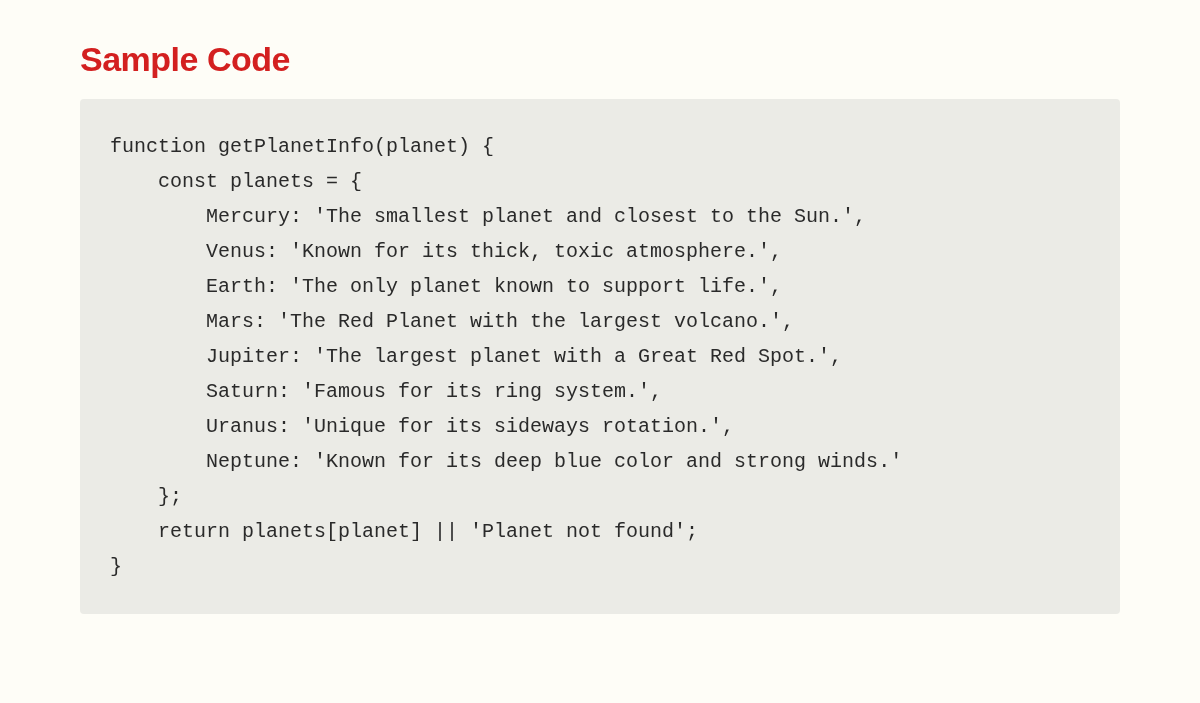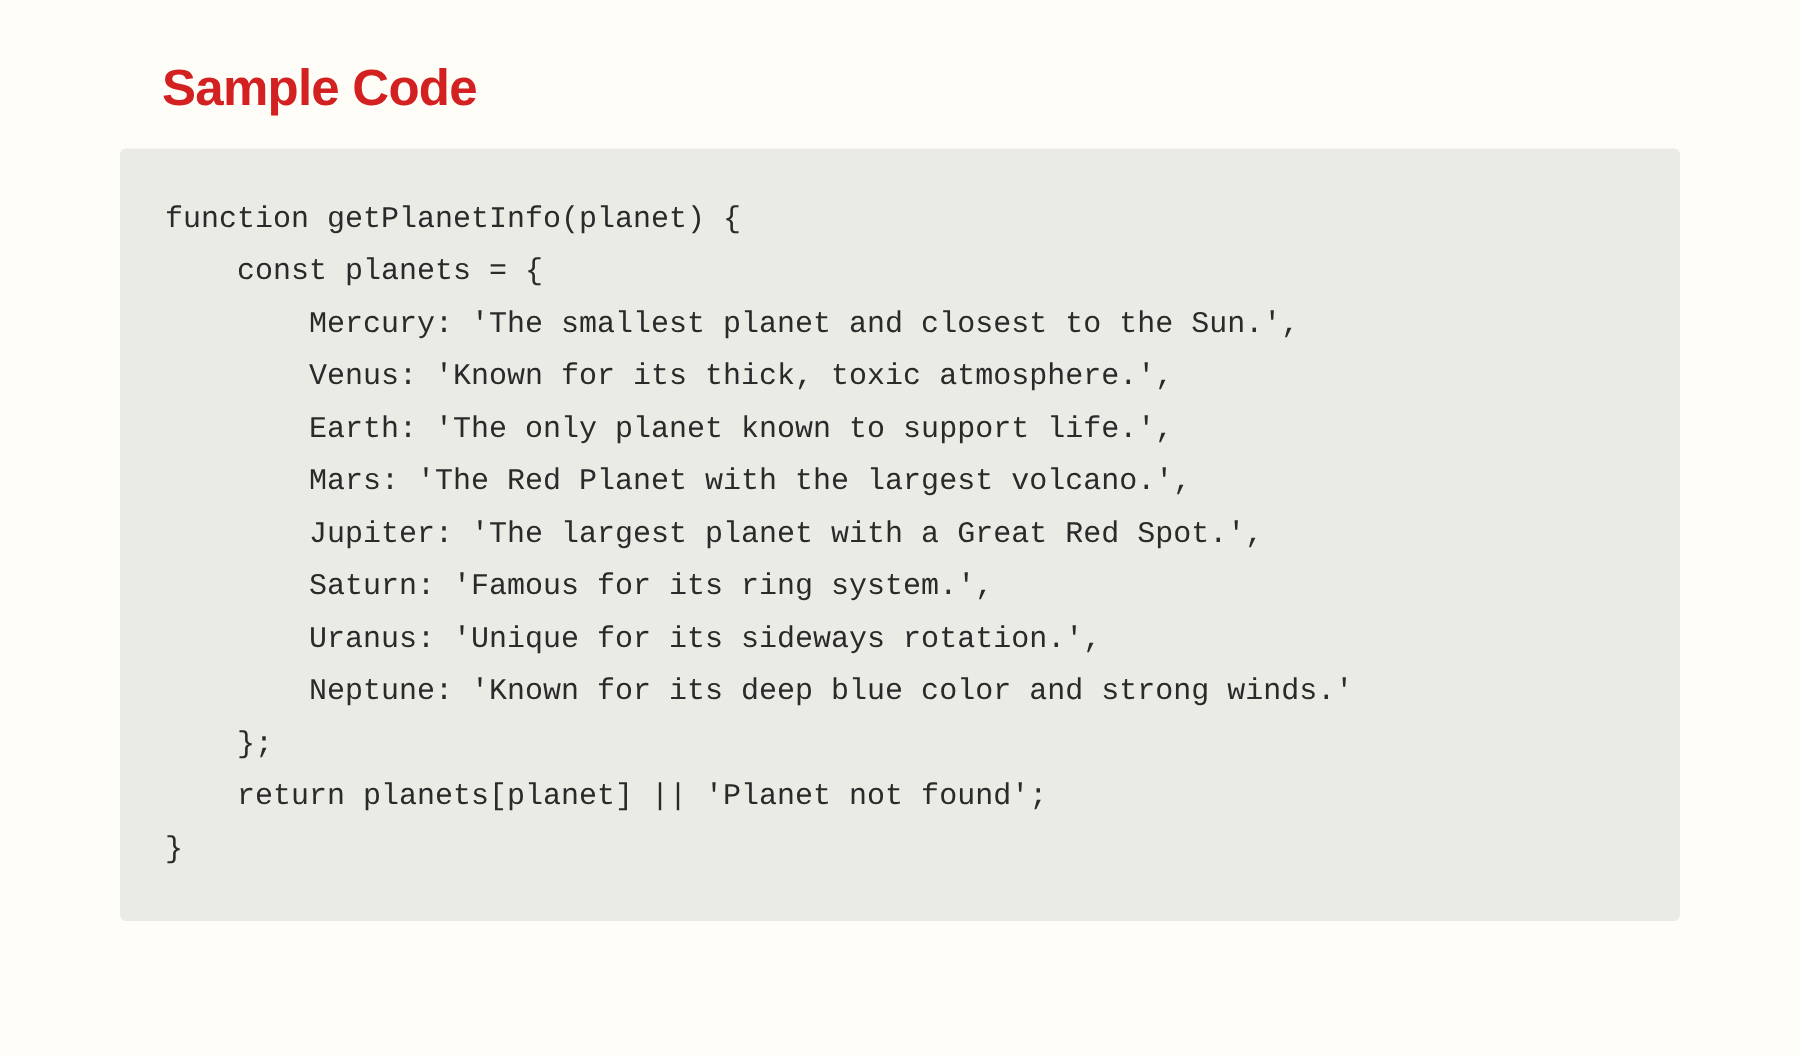--- a/index.html
+++ b/index.html
@@ -15,21 +15,20 @@
       font-family: -apple-system, BlinkMacSystemFont, "Segoe UI", Helvetica, Arial, sans-serif;
     }
     .heading {
       color: #d32020;
       font-size: 34px;
       font-weight: 700;
       font-family: "Helvetica Neue", "Arial Narrow", Arial, sans-serif;
       font-stretch: condensed;
       letter-spacing: -0.5px;
       margin-bottom: 20px;
-      margin-left: 28px;
     }
     .code-block {
       background-color: #ebebe6;
       border-radius: 4px;
       padding: 30px 30px;
       font-family: "SF Mono", "Monaco", "Menlo", "Consolas", "Courier New", monospace;
       font-size: 20px;
       line-height: 1.75;
       color: #2a2a2a;
       white-space: pre;

